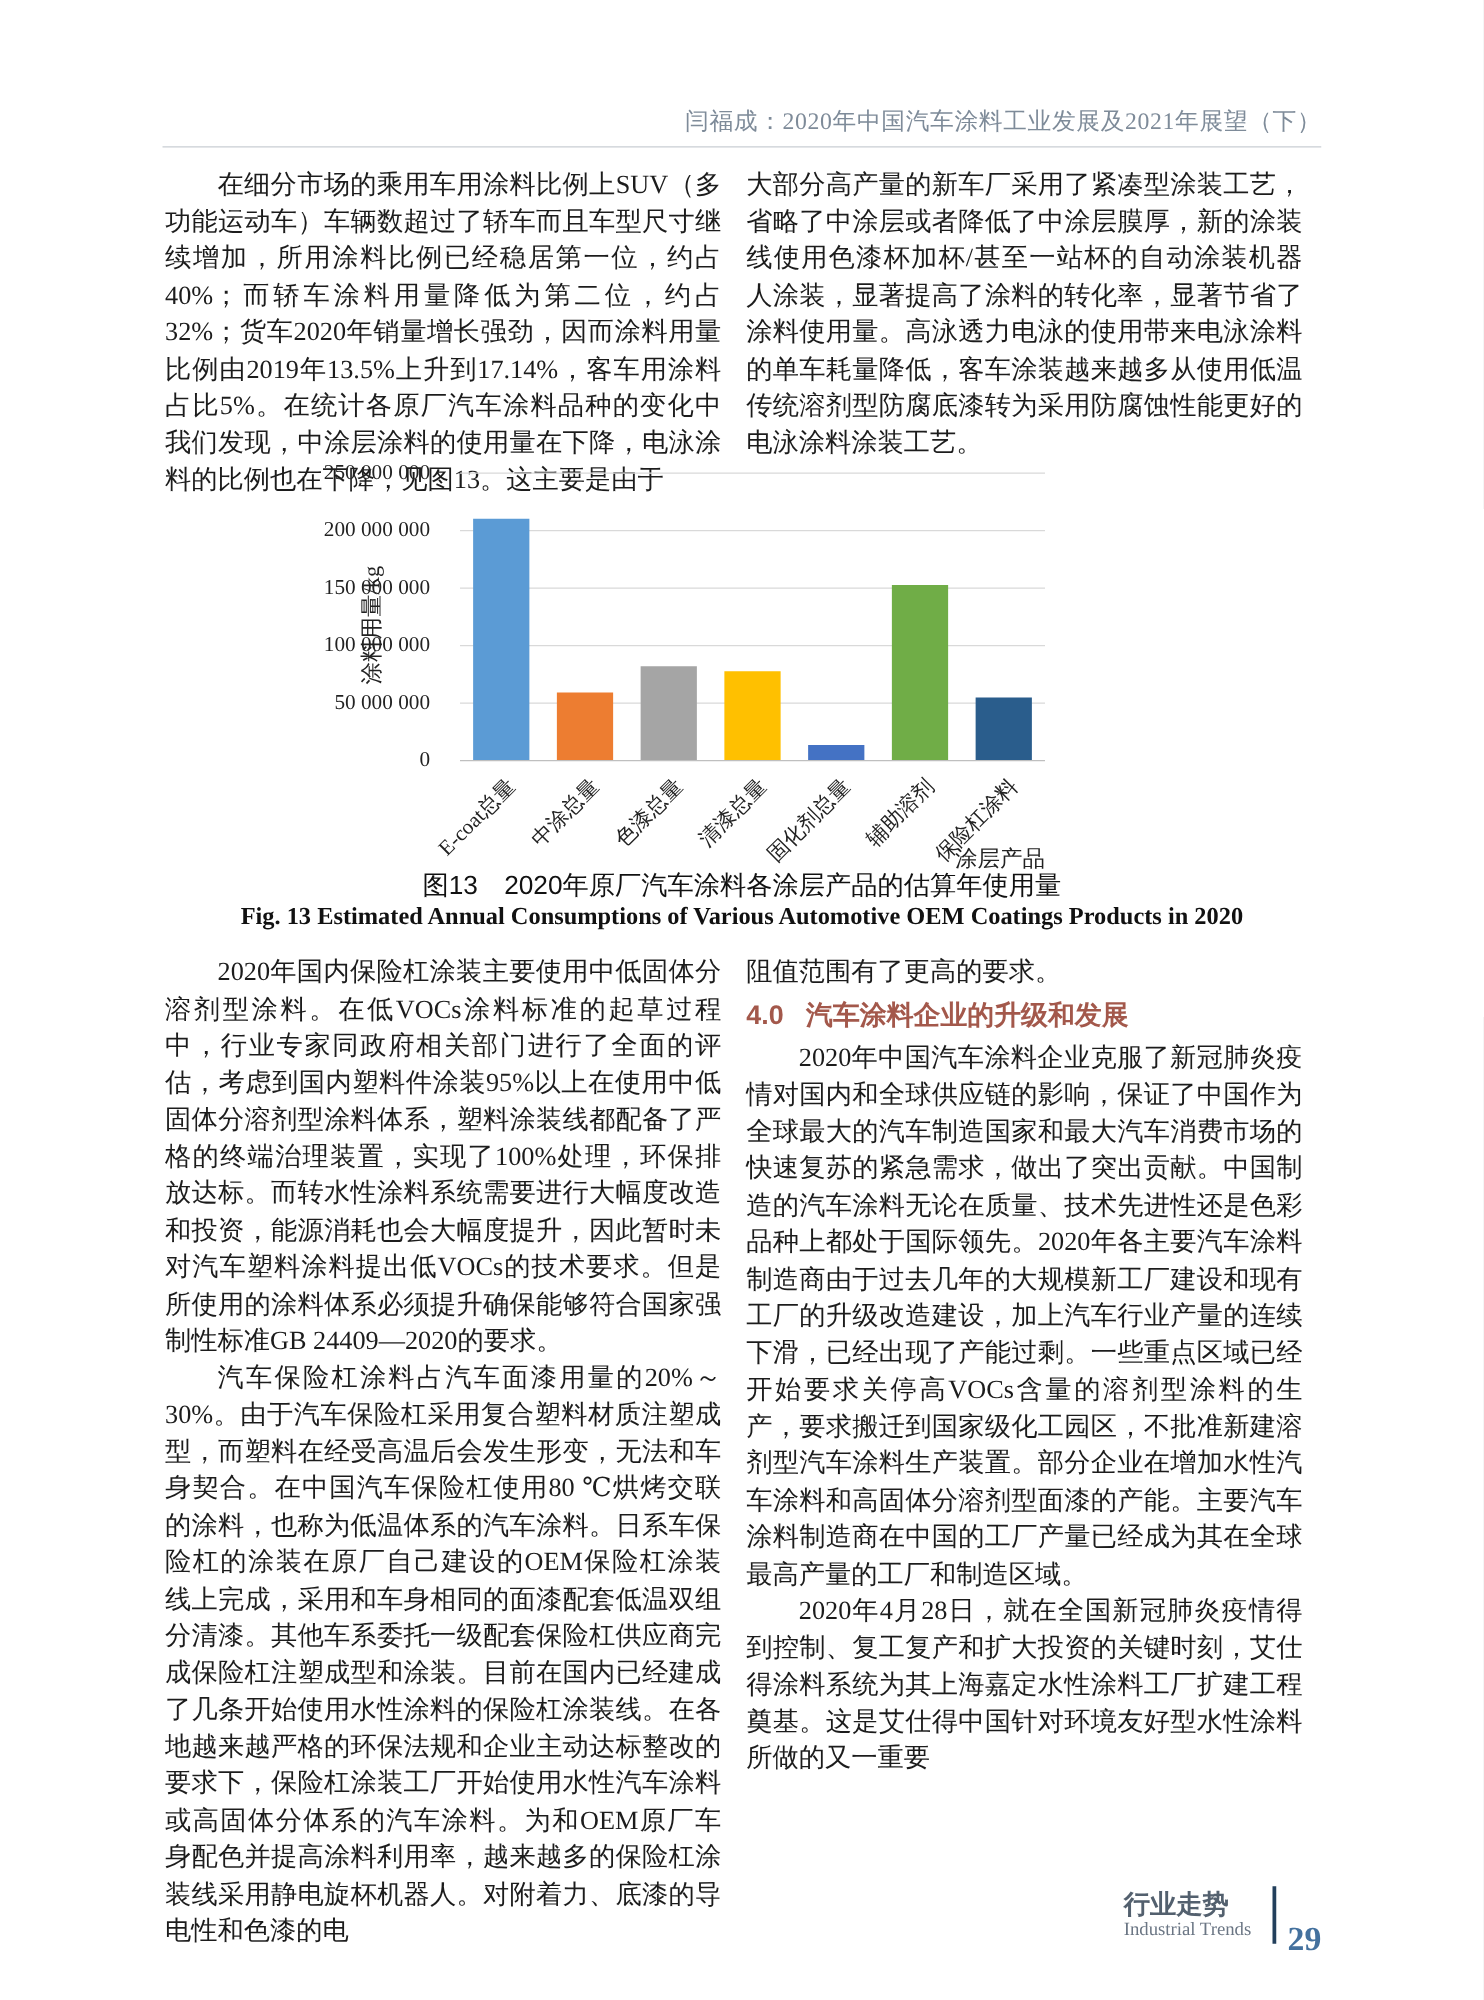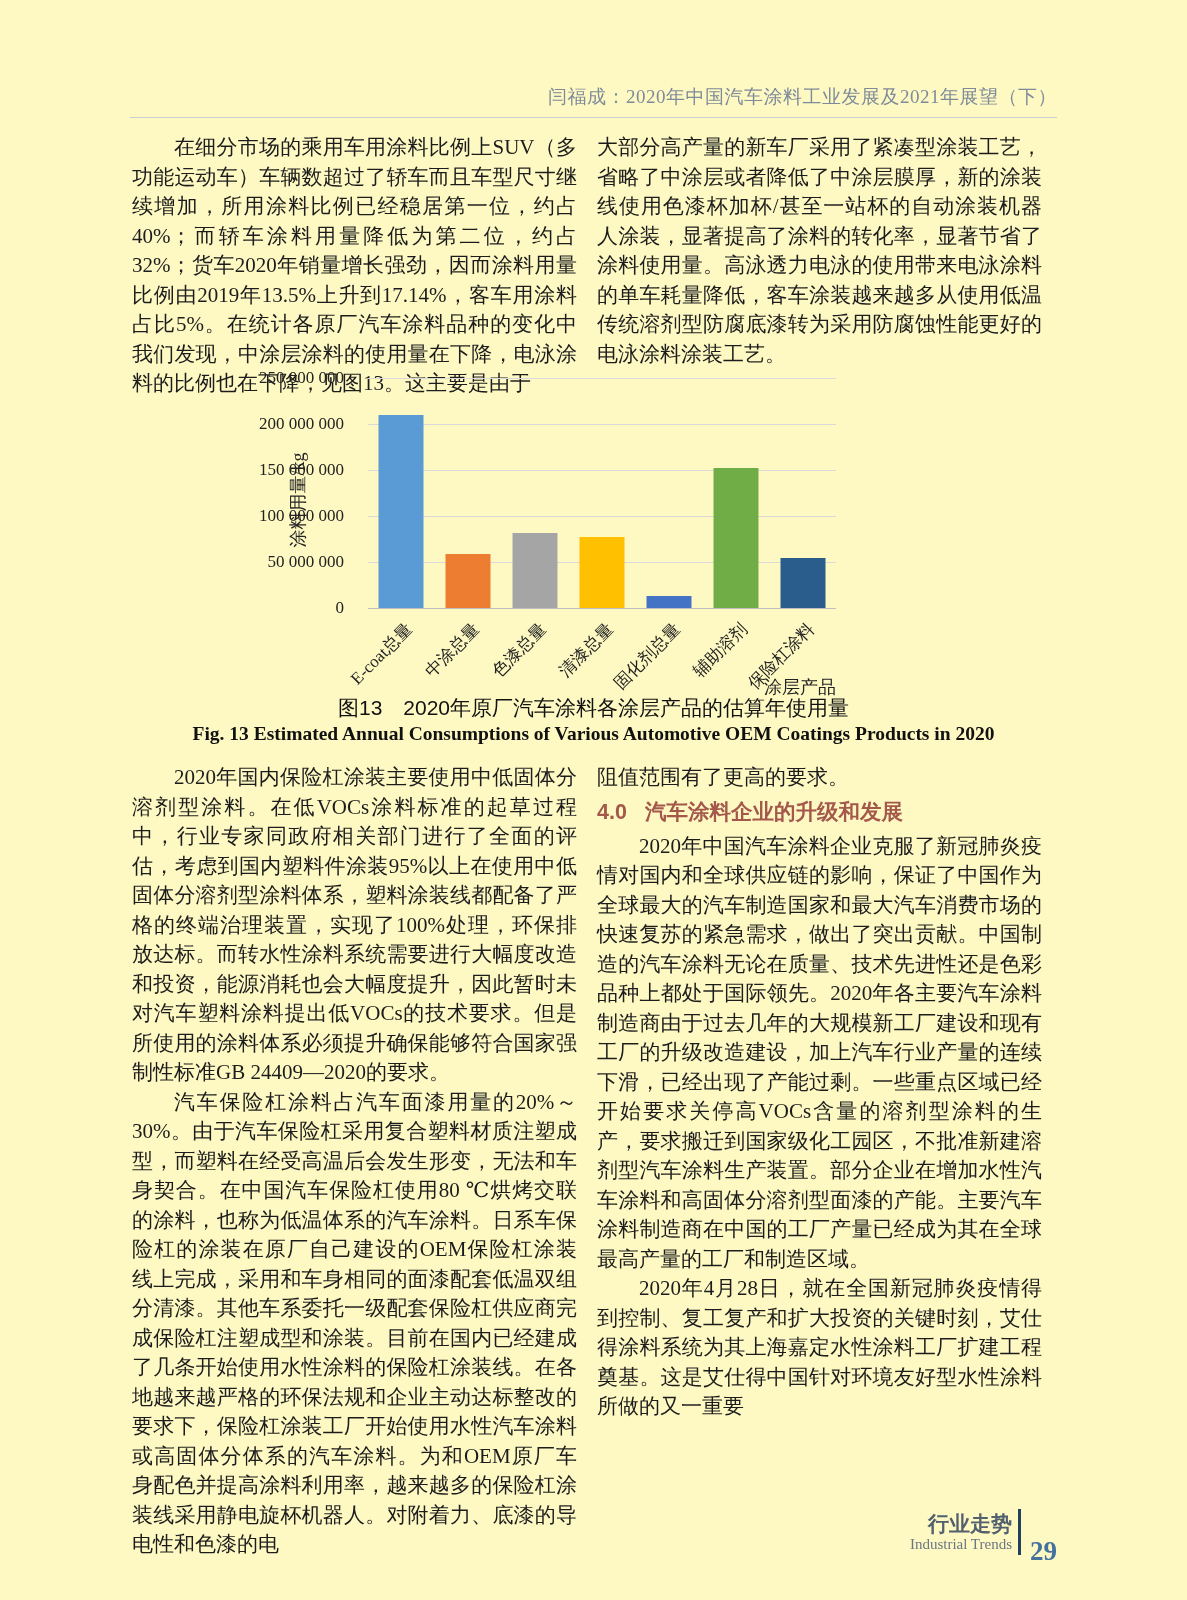--- a/index.html
+++ b/index.html
@@ -1,20 +1,20 @@
 <!DOCTYPE html>
 <html lang="zh"><head>
 <meta charset="utf-8">
 <style>
   html,body { margin:0; padding:0; background:#e8e8e8; }
   .page {
     position:relative;
     width:1187px; height:1600px;
     margin:0 auto;
-    background:#fef9c3;
+    background:#ffffff;
     font-family:"Liberation Serif","DejaVu Serif",serif;
     color:#1c1c1c;
     overflow:hidden;
   }
   
   .running-head {
     position:absolute; top:84px; left:130px; width:927px;
     text-align:right; font-size:19px; color:#7e8b99;
     letter-spacing:0.5px;
   }
@@ -90,21 +90,21 @@
   .fig-caption-en {
     position:absolute; top:723px; left:130px; width:927px;
     text-align:center; font-weight:bold; font-size:19.5px; color:#111;
     font-family:"Liberation Serif","DejaVu Serif",serif;
   }
   
   .footer {
     position:absolute; top:1497px; left:0; width:1057px;
     display:flex; justify-content:flex-end; align-items:center;
   }
-  .footer .sec-block { text-align:right; margin-right:6px; }
+  .footer .sec-block { margin-right:17px; }
   .footer .sec-zh {
     font-family:"Liberation Sans","DejaVu Sans",sans-serif;
     font-weight:bold; font-size:21px; color:#53606e; line-height:23px;
   }
   .footer .sec-en {
     font-size:15px; color:#6b7684; line-height:18px;
   }
   .footer .vbar { width:3px; height:46px; background:#23405c; margin-right:9px; }
   .footer .page-num {
     font-size:27px; color:#44719e; font-weight:bold;

